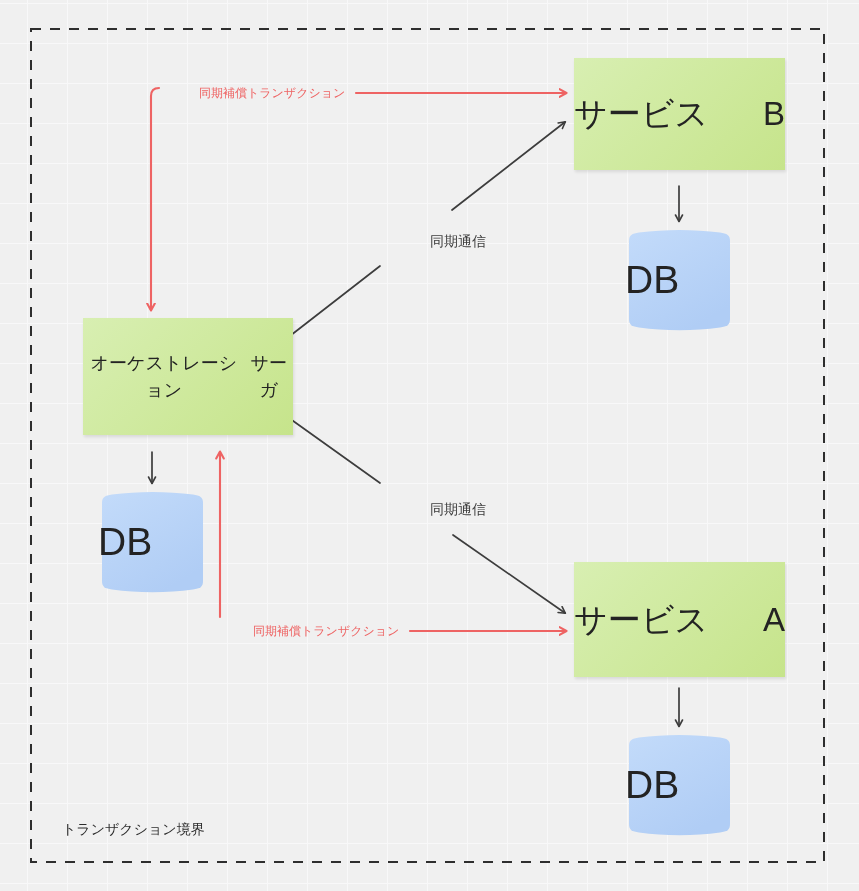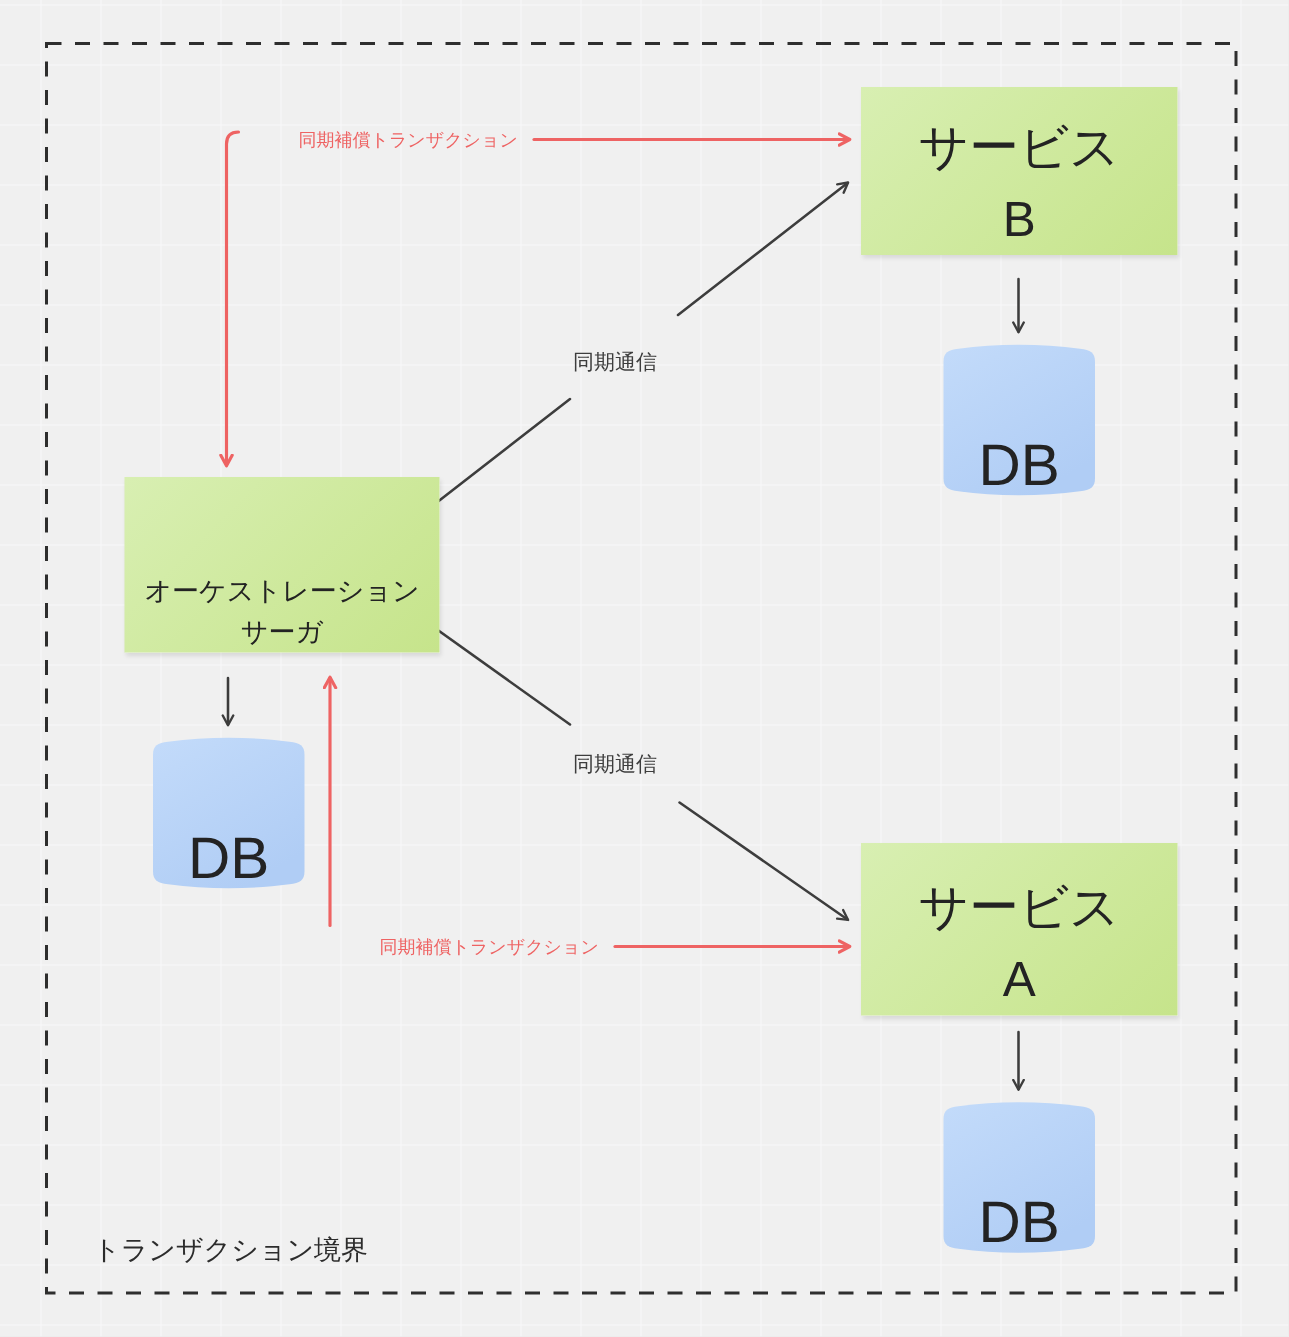--- a/index.html
+++ b/index.html
@@ -28,22 +28,22 @@
       linear-gradient(to bottom, var(--grid) 1px, transparent 1px);
     background-size:40px 40px;
     background-position:27px 3px;
   }
   svg.overlay{
     position:absolute;left:0;top:0;
     pointer-events:none;
   }
   .node{
     position:absolute;
-    display:flex;flex-direction:column;
-    align-items:center;justify-content:flex-end;
+    display:flex;flex-direction:row;
+    align-items:center;justify-content:space-between;
     text-align:center;
     color:var(--ink);
   }
   .service{
     background:linear-gradient(135deg,var(--service-fill-a) 0%,var(--service-fill-b) 100%);
     box-shadow:1px 2px 3px rgba(0,0,0,0.10);
     font-size:33px;
     line-height:48px;
   }
   .saga{
@@ -65,25 +65,26 @@
   .comp-label{
     color:var(--comp);
     font-size:12px;
     line-height:18px;
     margin-left:45px;
   }
   .sync-label{
     color:var(--line);
     font-size:14px;
     line-height:16px;
+    margin-left:48px;
   }
   .boundary-label{
     position:absolute;
     left:62px;top:821px;
-    font-size:18px;
+    font-size:14px;
     color:#2c2c2c;
     white-space:nowrap;
   }
   
   #service-b{left:574px;top:58px;width:211px;height:112px;}
   #service-a{left:574px;top:562px;width:211px;height:115px;}
   #saga{left:48px;top:318px;width:210px;height:117px;margin-left:35px;}
   #db-b{left:625px;top:227px;width:109px;height:106px;}
   #db-saga{left:98px;top:489px;width:109px;height:106px;}
   #db-a{left:625px;top:732px;width:109px;height:106px;}

